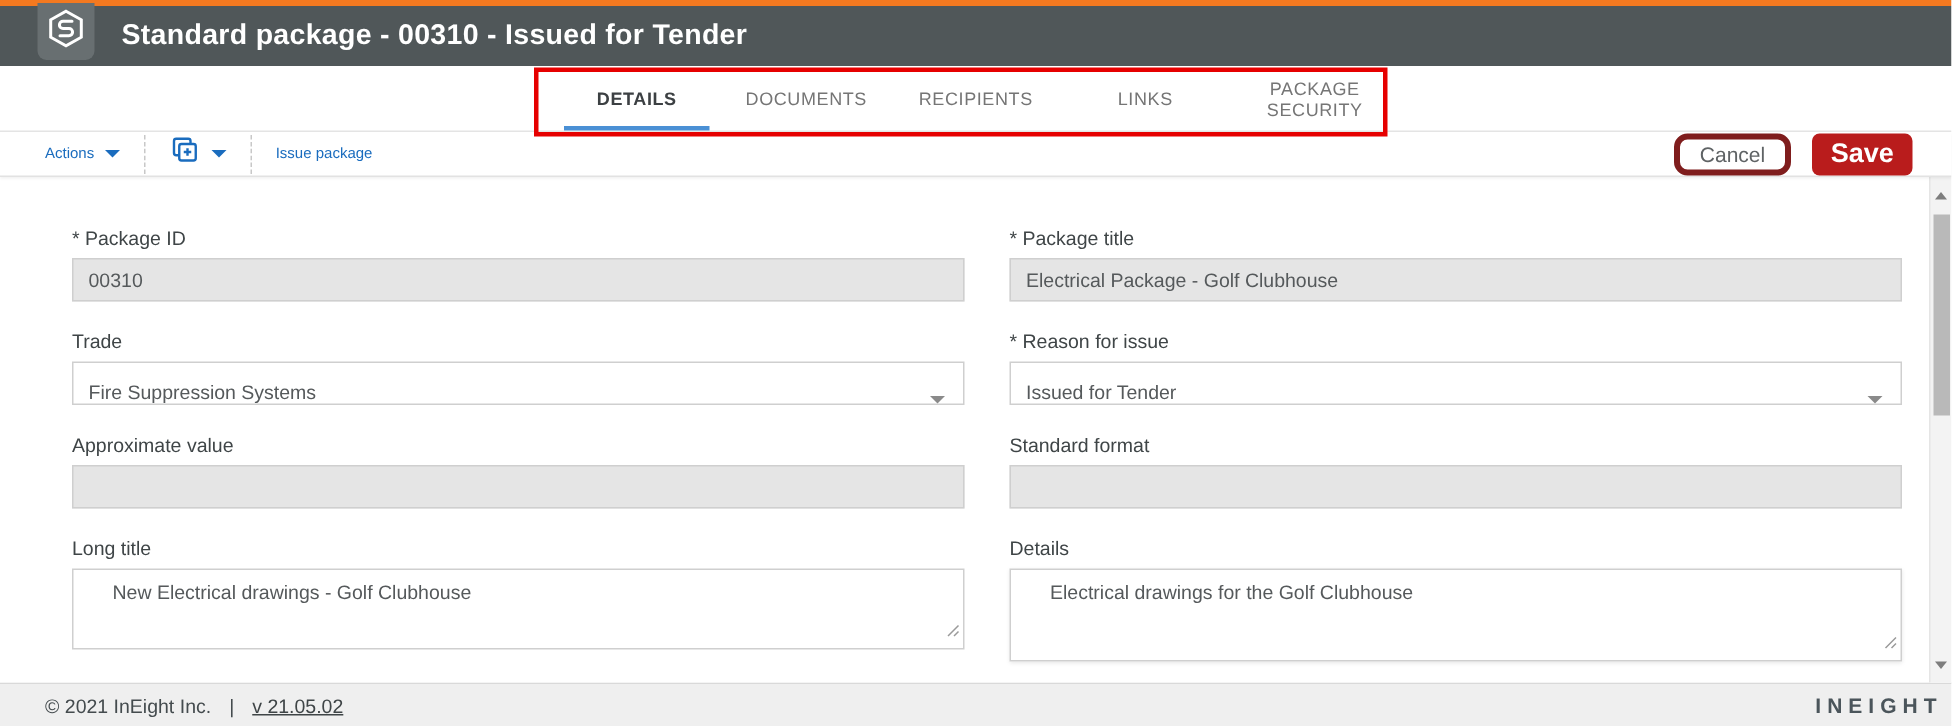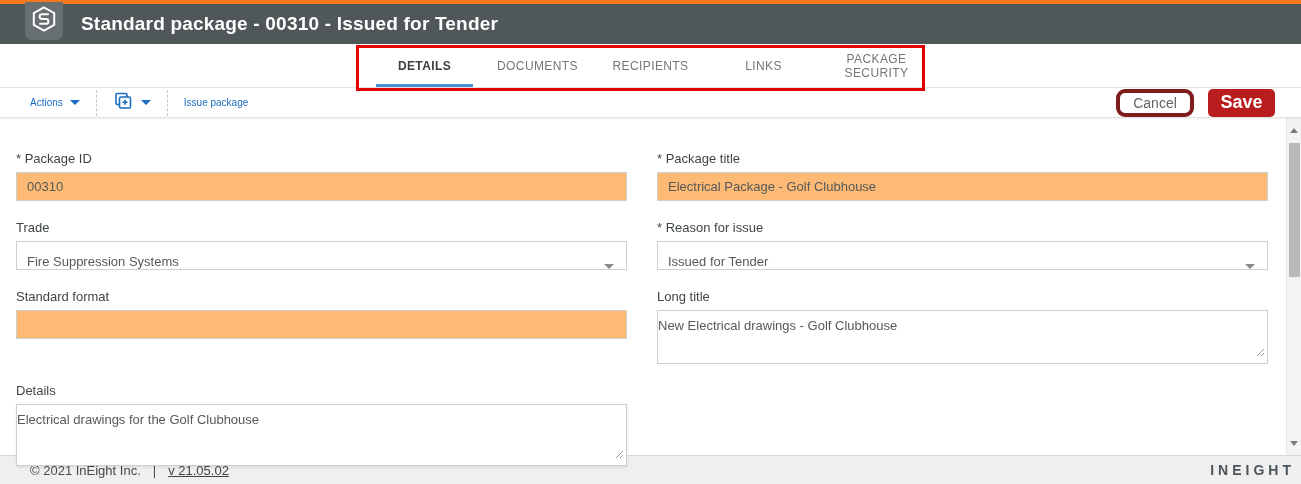--- a/index.html
+++ b/index.html
@@ -75,41 +75,42 @@
     background:#b91c1c; border:none; border-radius:5px; color:#ffffff;
     font-size:18px; font-weight:bold; width:67px; height:28px; cursor:pointer;
     font-family:inherit;
   }
 
   
   .content { height:337px; position:relative; background:#ffffff; }
   .form-grid {
     display:grid; grid-template-columns:1fr 1fr; column-gap:30px;
     padding:33px 33px 0 16px;
+    margin-left:32px;
   }
   .field { margin-bottom:19px; }
   .field label { display:block; font-size:13px; color:#3f4547; margin-bottom:6px; }
   .text-input {
     width:100%; height:29px; border:1px solid #cfcfcf; border-radius:0;
     font-size:13px; color:#55595b; padding:0 10px; font-family:inherit;
-    background:#fdba74; outline:none;
+    background:#e5e5e5; outline:none;
   }
   .select-box {
     width:100%; height:29px; border:1px solid #cfcfcf; background:#fff;
     display:flex; align-items:flex-end; justify-content:space-between;
     font-size:13px; color:#55595b; padding:0 12px 0 10px; cursor:pointer;
   }
   .caret-gray {
     width:0; height:0; border-left:5px solid transparent; border-right:5px solid transparent;
     border-top:5px solid #8a8a8a;
   }
   .ta-wrap { position:relative; }
   textarea {
     width:100%; border:1px solid #cfcfcf; font-size:13px; color:#55595b;
-    padding:7px 0; font-family:inherit; resize:none; outline:none; display:block;
+    padding:7px 26px; font-family:inherit; resize:none; outline:none; display:block;
   }
   .ta-long { height:54px; }
   .ta-details { height:62px; box-shadow:0 1px 3px rgba(0,0,0,0.10); }
   .resize-grip { position:absolute; right:3px; bottom:3px; pointer-events:none; }
 
   
   .scrollbar {
     position:absolute; top:0; right:0; width:15px; height:100%;
     background:#f3f3f3; border-left:1px solid #e5e5e5;
   }
@@ -234,20 +235,24 @@
     </div>
 
     <div class="field">
       <label>* Reason for issue</label>
       <div class="select-box">
         <span>Issued for Tender</span>
         <span class="caret-gray"></span>
       </div>
     </div>
 
+    <div class="field">
+      <label>Approximate value</label>
+      <input class="text-input" type="text" value="" style="">
+    </div>
 
     <div class="field">
       <label>Standard format</label>
       <input class="text-input" type="text" value="" style="">
     </div>
 
     <div class="field">
       <label>Long title</label>
       <div class="ta-wrap">
         <textarea class="ta-long" style="">New Electrical drawings - Golf Clubhouse</textarea>

